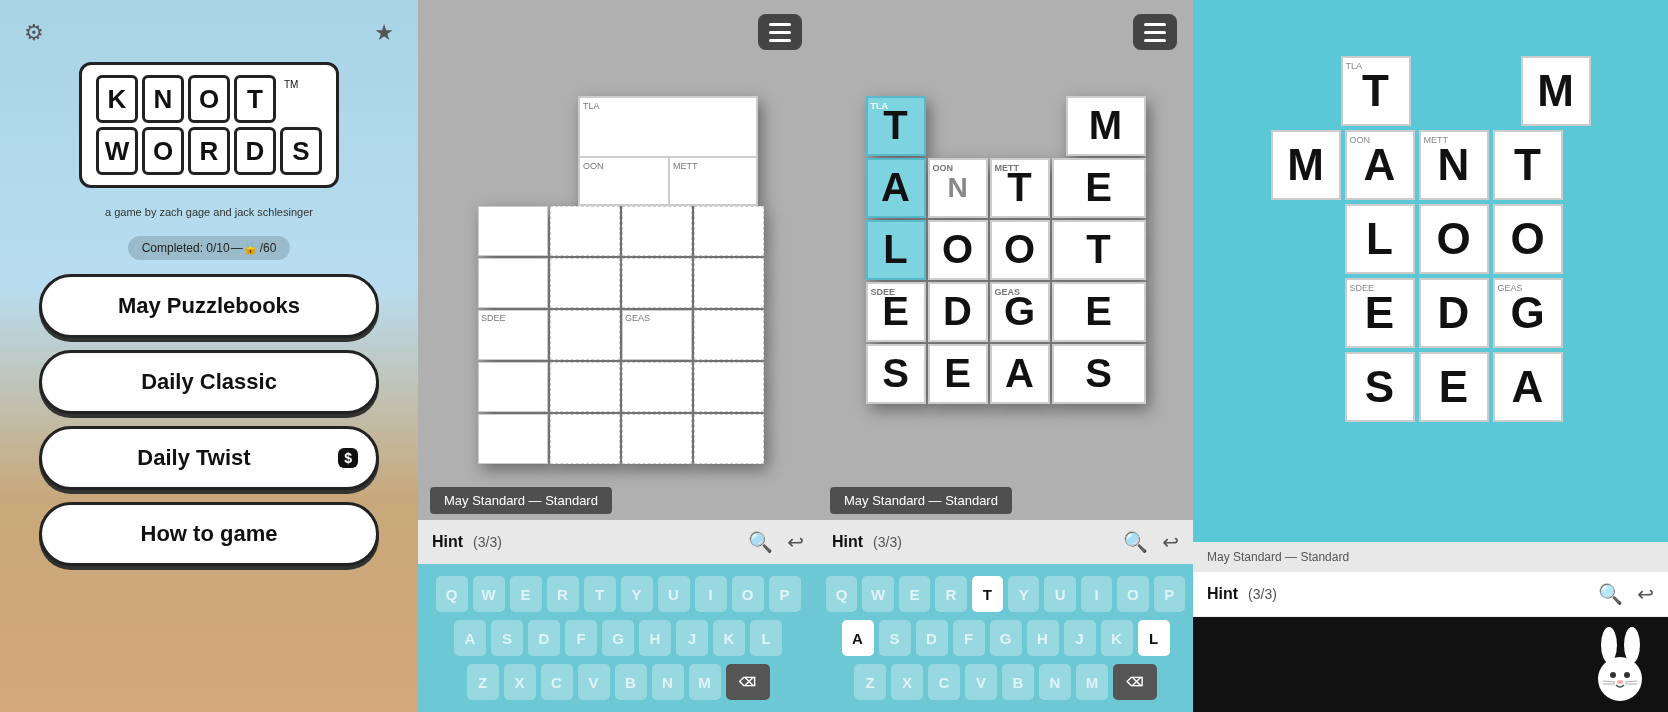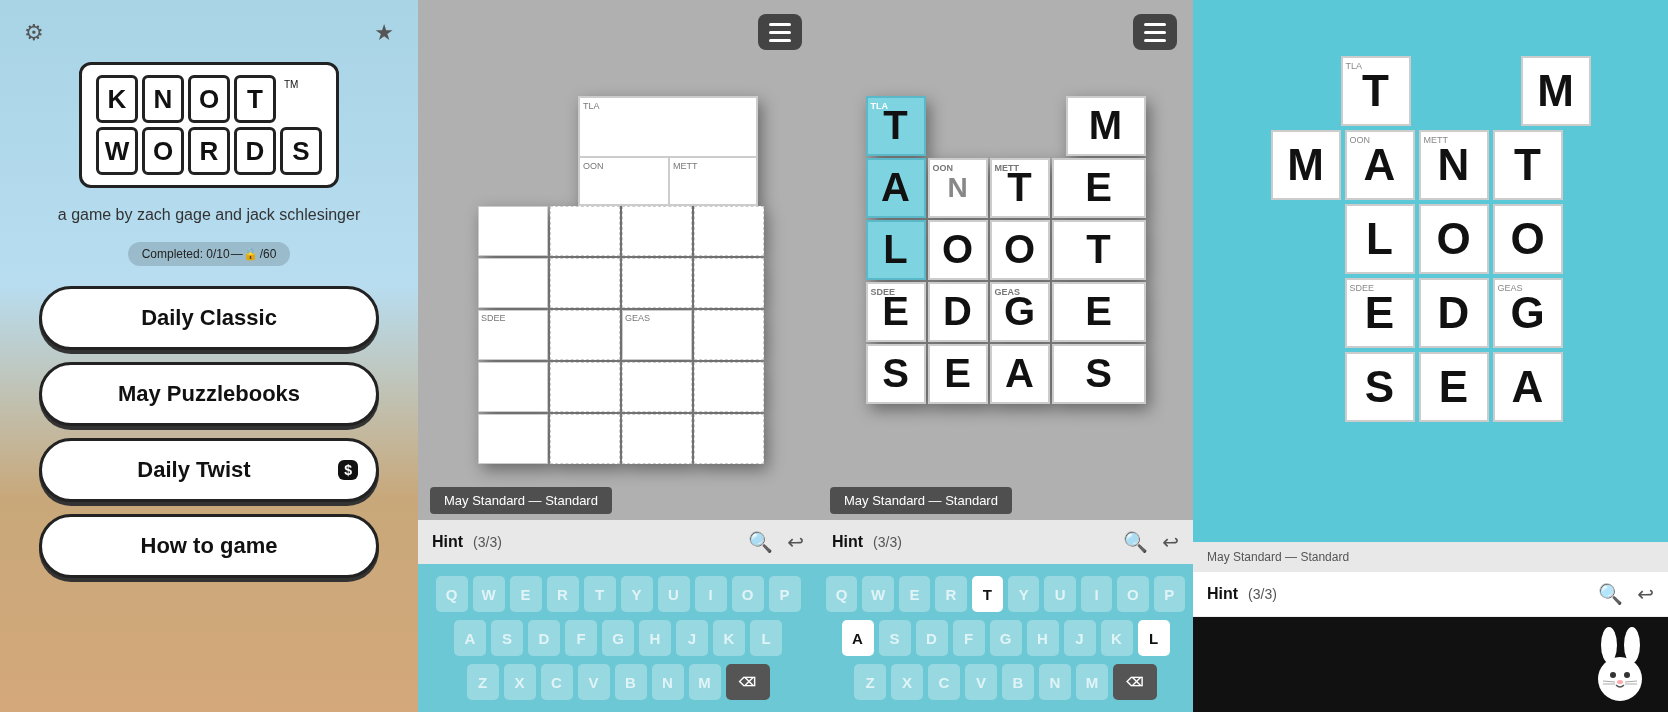--- a/index.html
+++ b/index.html
@@ -54,32 +54,32 @@
       justify-content: center;
       font-size: 26px;
       font-weight: 900;
       color: #111;
     }
     .logo-cell.empty {
       border: none;
       background: transparent;
     }
     .subtitle {
-      font-size: 16px;
+      font-size: 11px;
       color: #333;
       margin-bottom: 18px;
       text-align: center;
     }
     .completed-badge {
       background: rgba(0,0,0,0.15);
       border-radius: 20px;
       padding: 5px 14px;
       font-size: 12px;
       color: #222;
-      margin-bottom: 20px;
+      margin-bottom: 14px;
       display: flex;
       align-items: center;
       gap: 1px;
     }
     .lock-icon { font-size: 12px; }
     .home-btn {
       width: 100%;
       max-width: 340px;
       padding: 16px 20px;
       border-radius: 50px;
@@ -336,22 +336,22 @@
 
   <div class="subtitle">a game by zach gage and jack schlesinger</div>
 
   <div class="completed-badge">
     <span>Completed: 0/10</span>
     <span>—</span>
     <span class="lock-icon">🔒</span>
     <span>/60</span>
   </div>
 
+  <button class="home-btn">May Puzzlebooks</button>
   <button class="home-btn">Daily Classic</button>
-  <button class="home-btn">May Puzzlebooks</button>
   <button class="home-btn twist-btn">
     <span>Daily Twist</span>
     <span class="dollar-badge">$</span>
   </button>
   <button class="home-btn">How to game</button>
 </div>
 
 <div id="panel-puzzle-empty">
   <div class="puzzle-top-bar">
     <div class="hamburger-btn">

